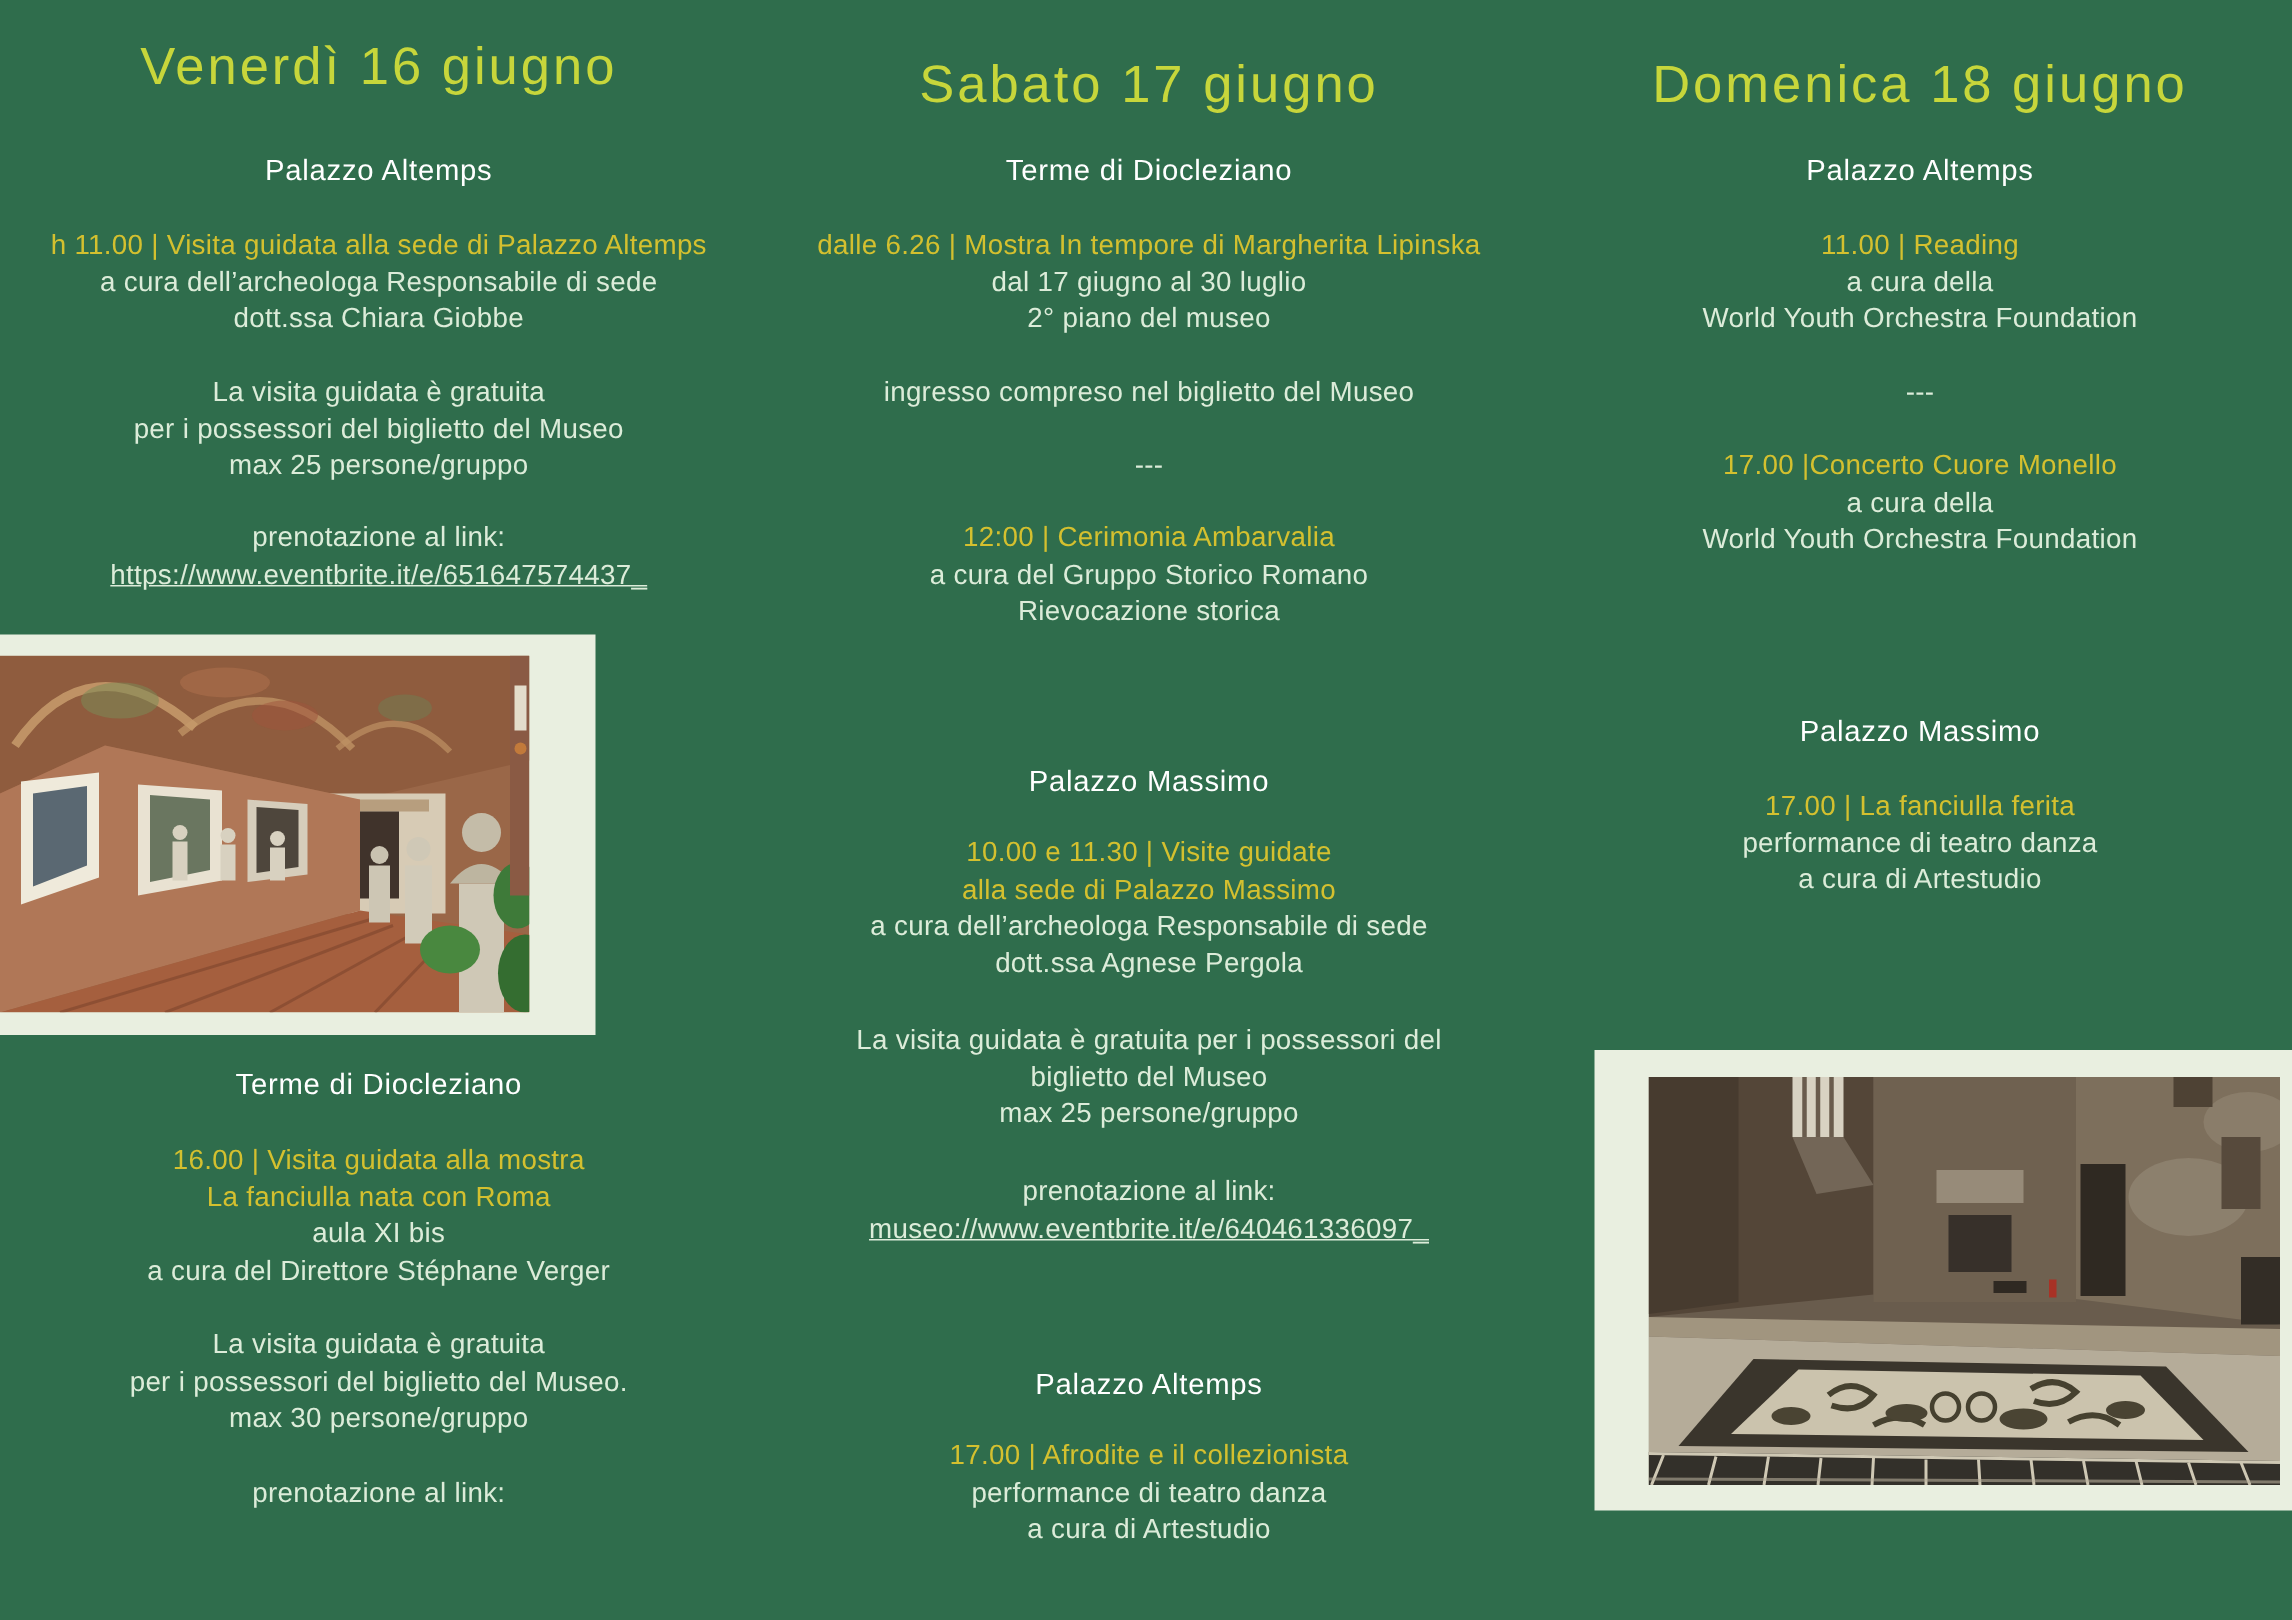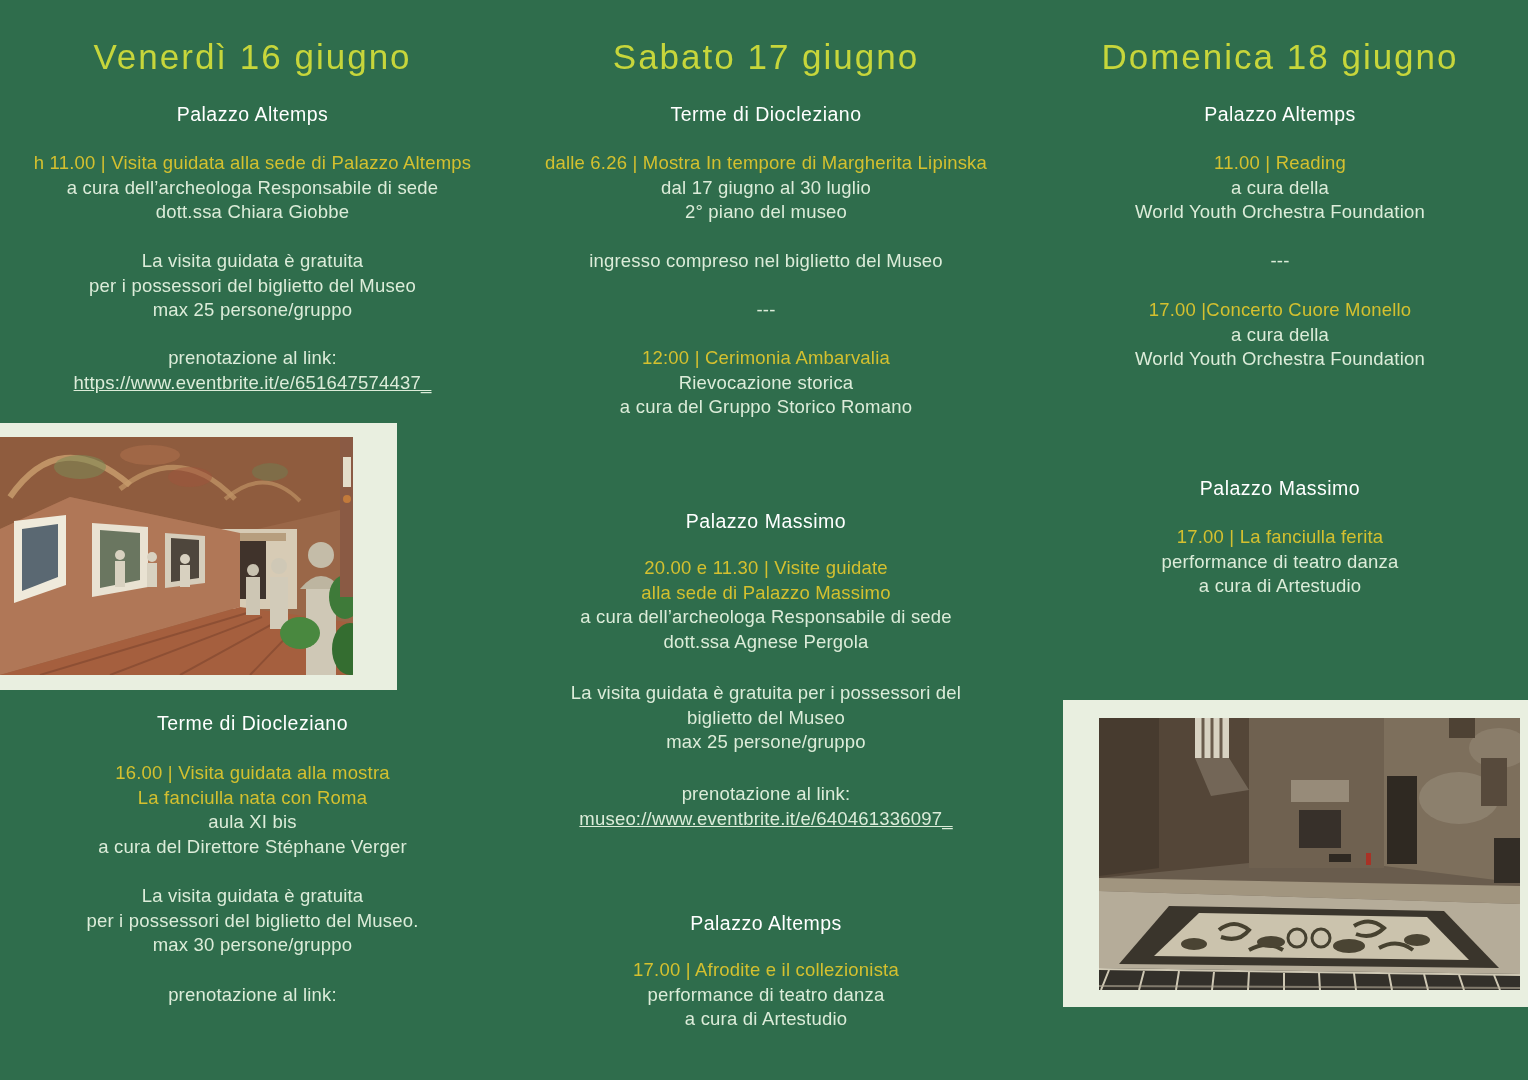--- a/index.html
+++ b/index.html
@@ -35,21 +35,21 @@
   .photo svg{display:block;}
   #frame1{left:0;top:423px;width:397px;height:267px;}
   #photo1{left:0;top:14px;width:353px;height:238px;}
   #frame2{left:1063px;top:700px;width:465px;height:307px;}
   #photo2{left:36px;top:18px;width:421px;height:272px;}
 </style>
 </head>
 <body>
 
 <div class="col" id="col1">
-  <div class="block day-title" style="top:36px">Venerdì 16 giugno</div>
+  <div class="block day-title" style="top:24px">Venerdì 16 giugno</div>
 
   <div class="block venue" style="top:102px">Palazzo Altemps</div>
 
   <div class="block" style="top:151px">
     <div class="line accent">h 11.00 | Visita guidata alla sede di Palazzo Altemps</div>
     <div class="line">a cura dell’archeologa Responsabile di sede</div>
     <div class="line">dott.ssa Chiara Giobbe</div>
   </div>
 
   <div class="block" style="top:249px">
@@ -101,28 +101,28 @@
   </div>
 
   <div class="block" style="top:298px">
     <div class="line">---</div>
   </div>
 
   <div class="block" style="top:346px">
     <div class="line accent">
       <span>12:00 | </span><span class="it">Cerimonia Ambarvalia</span>
     </div>
+    <div class="line">a cura del Gruppo Storico Romano</div>
     <div class="line">Rievocazione storica</div>
-    <div class="line">a cura del Gruppo Storico Romano</div>
   </div>
 
   <div class="block venue" style="top:509px">Palazzo Massimo</div>
 
   <div class="block" style="top:556px">
-    <div class="line accent">20.00 e 11.30 | Visite guidate</div>
+    <div class="line accent">10.00 e 11.30 | Visite guidate</div>
     <div class="line accent">alla sede di Palazzo Massimo</div>
     <div class="line">a cura dell’archeologa Responsabile di sede</div>
     <div class="line">dott.ssa Agnese Pergola</div>
   </div>
 
   <div class="block" style="top:681px">
     <div class="line">La visita guidata è gratuita per i possessori del</div>
     <div class="line">biglietto del Museo</div>
     <div class="line">max 25 persone/gruppo</div>
   </div>

